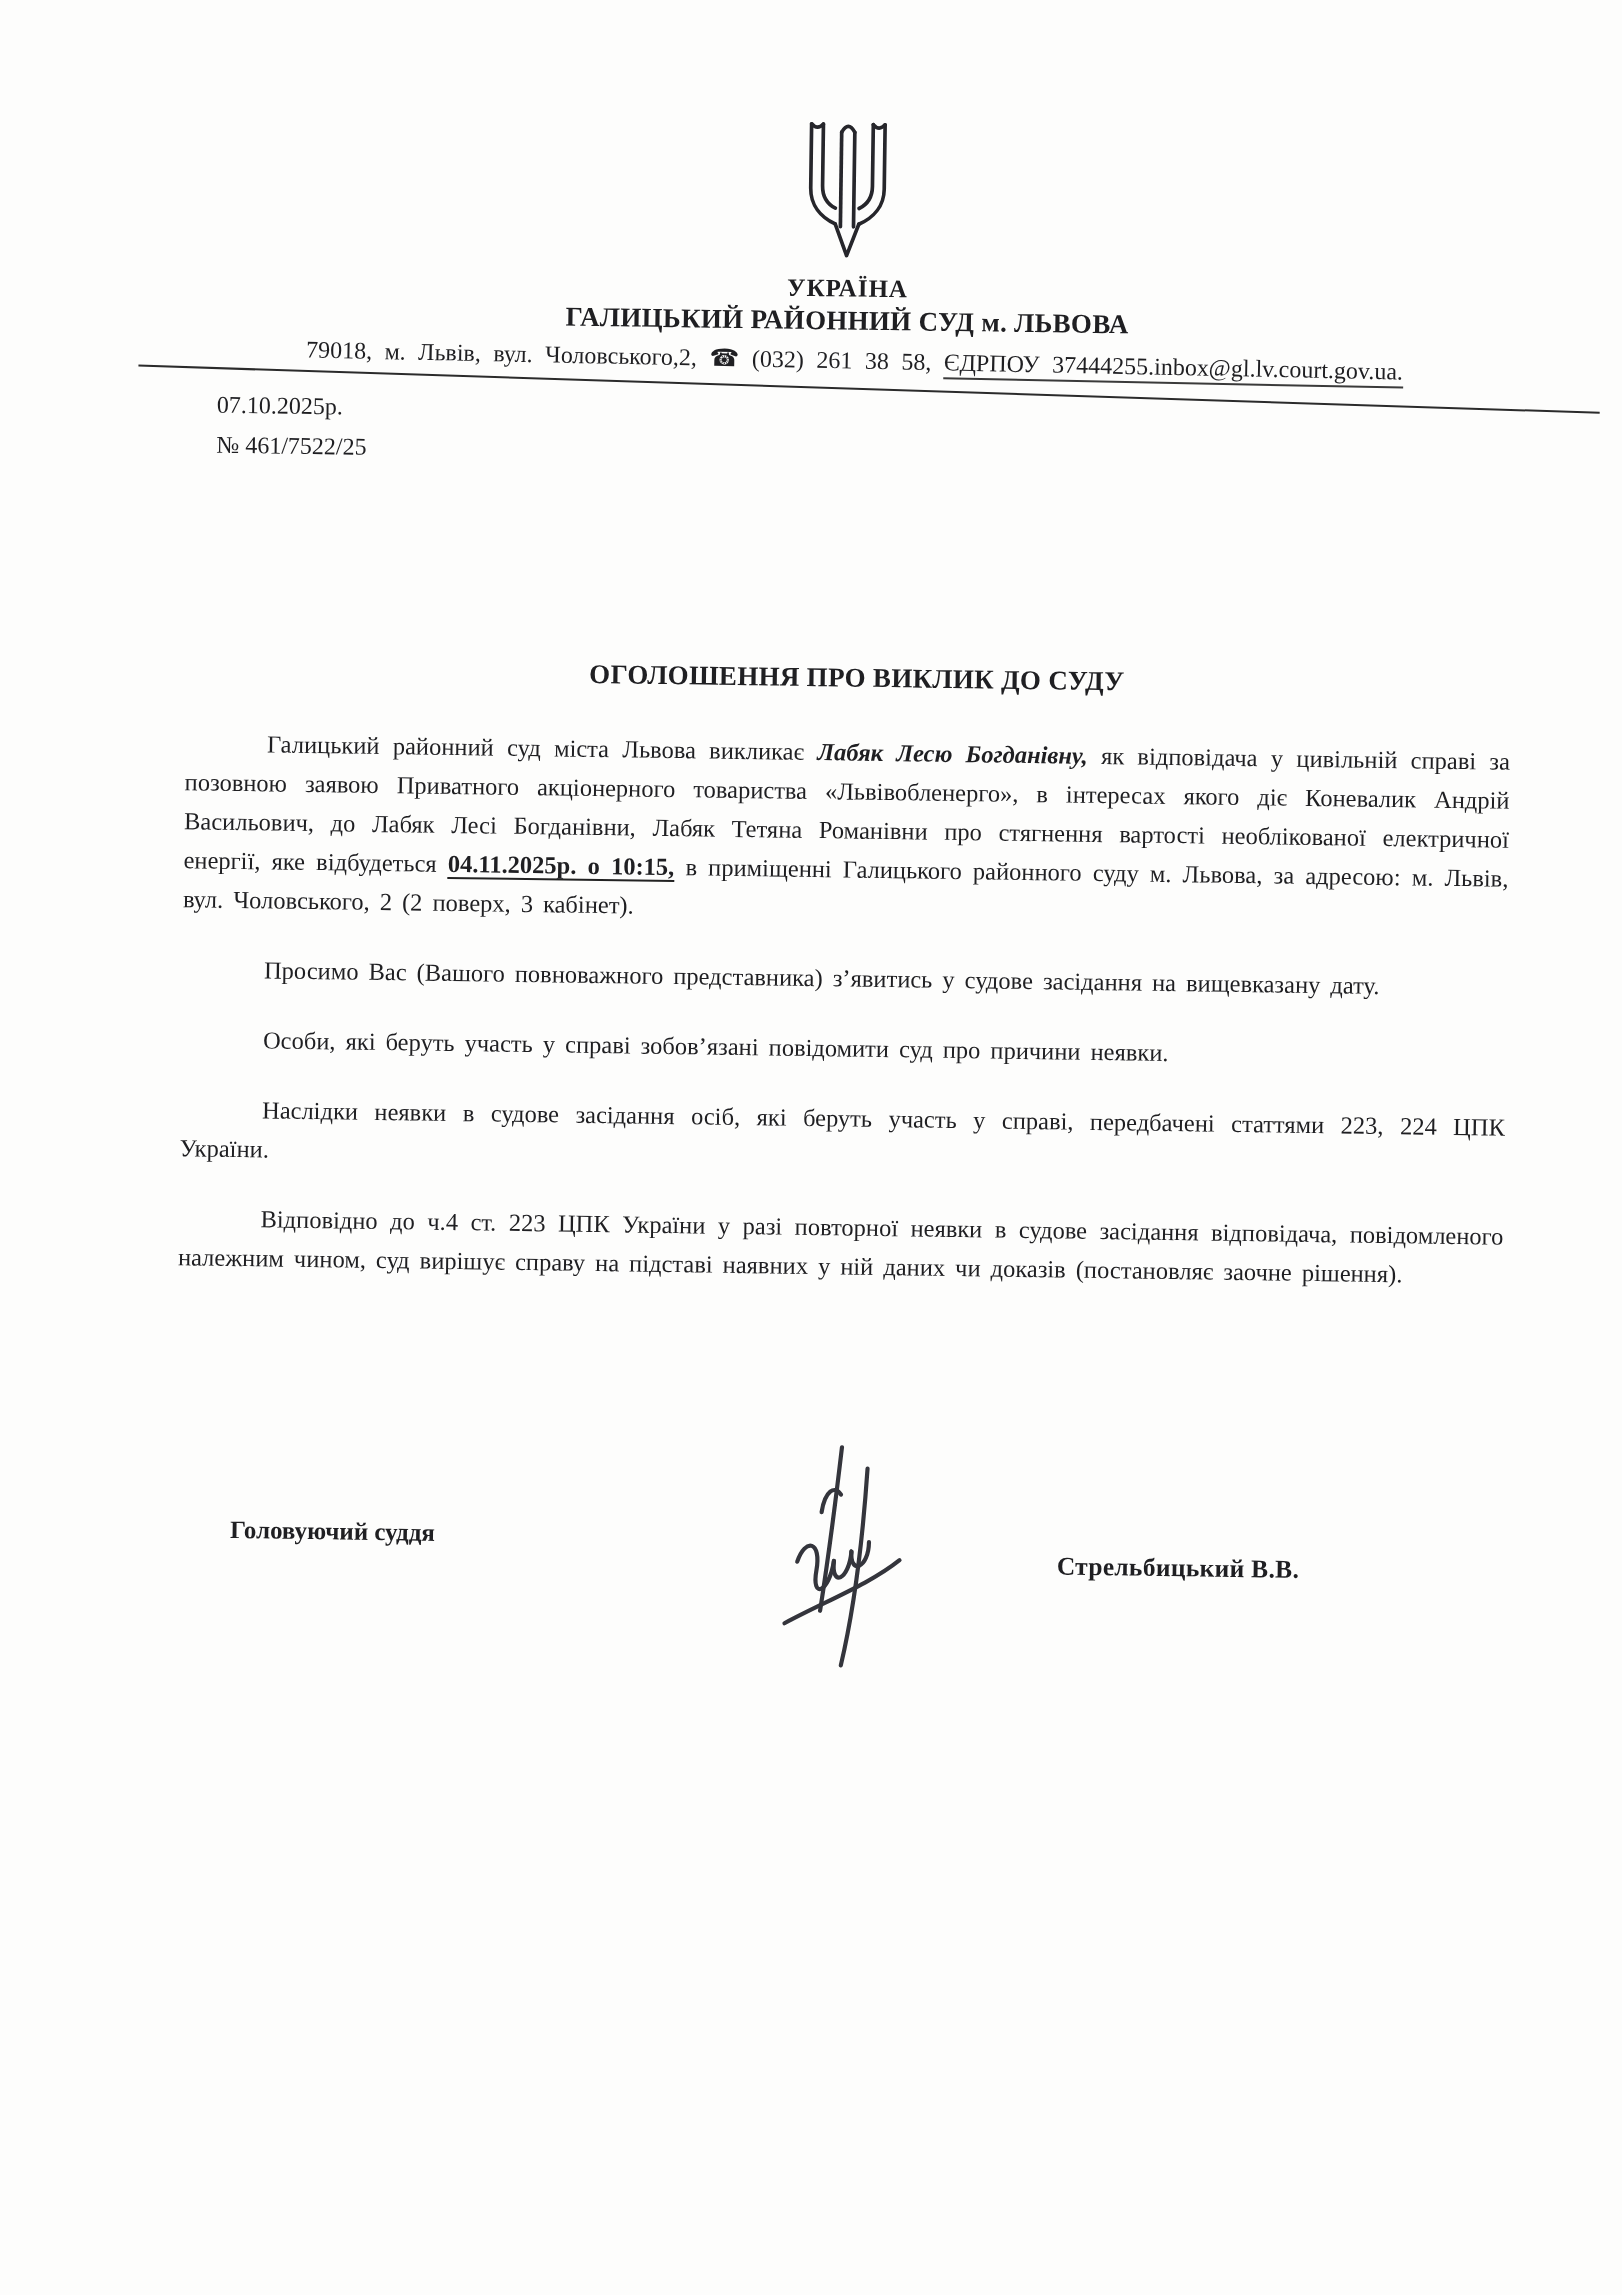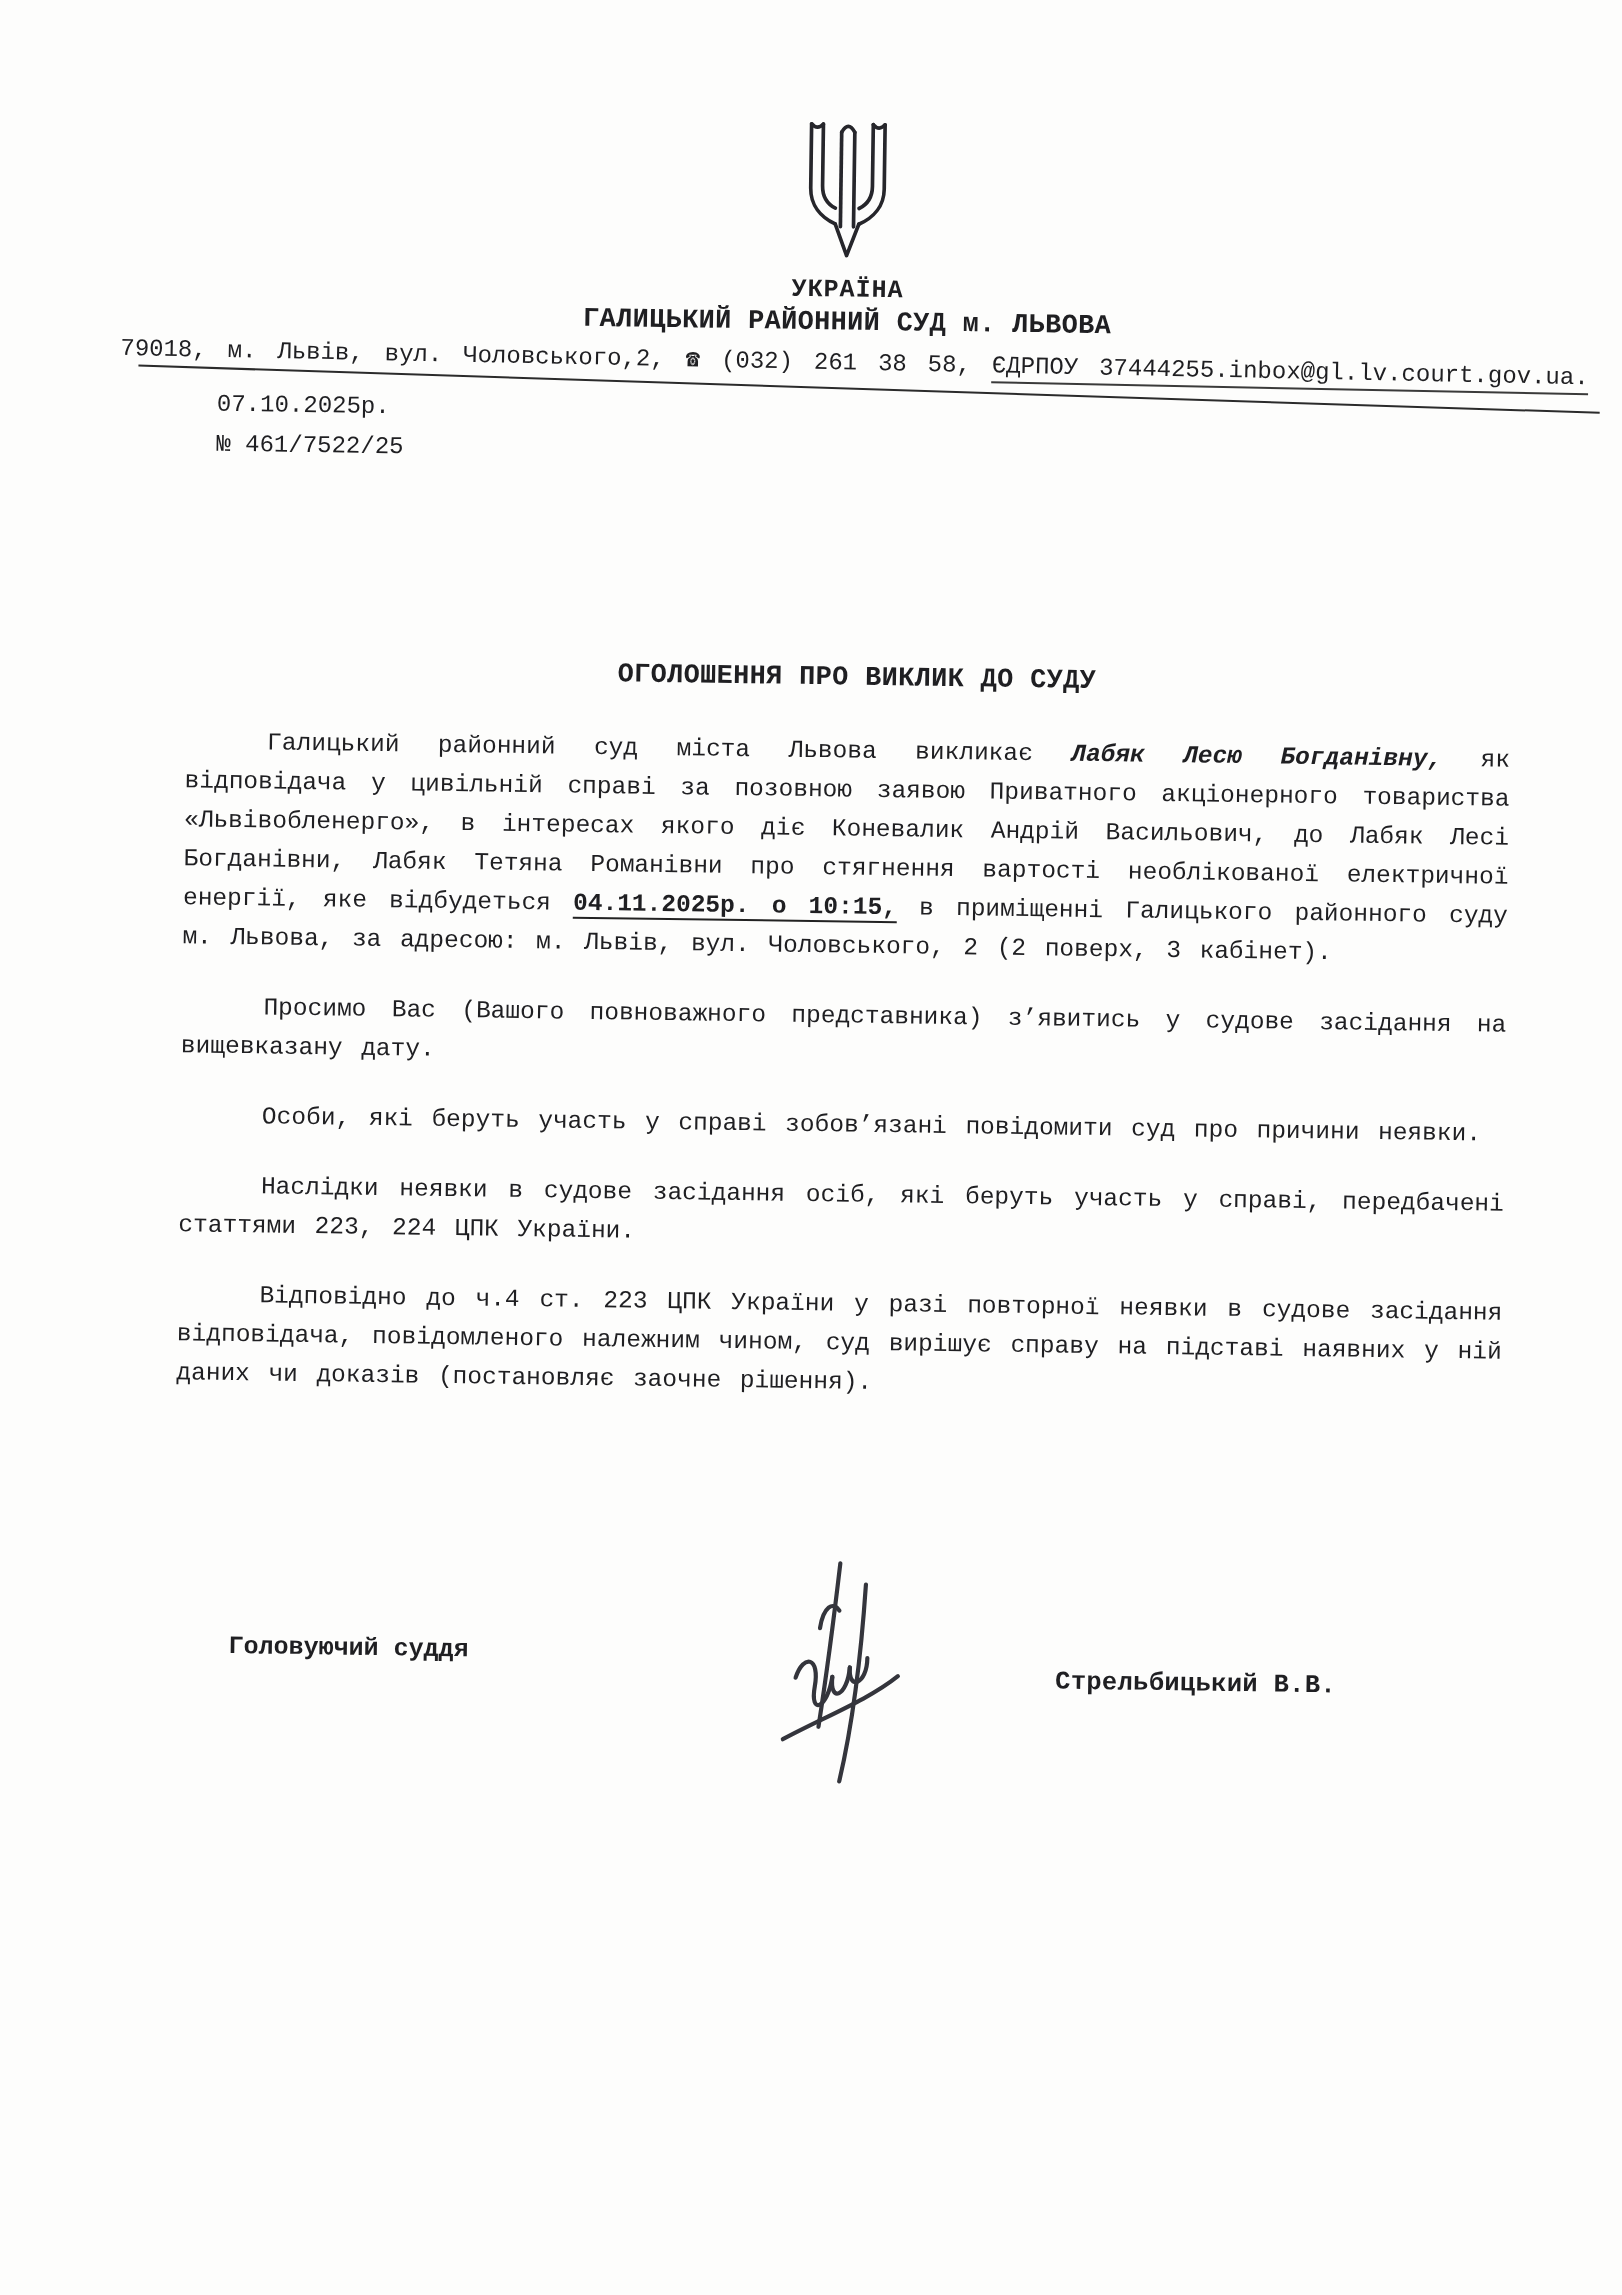--- a/index.html
+++ b/index.html
@@ -3,21 +3,21 @@
 <meta charset="utf-8">
 <style>
   * { margin:0; padding:0; box-sizing:border-box; }
   html,body { background:#ddd; }
   .page {
     position:relative;
     width:1622px; height:2295px;
     margin:0 auto;
     background:#fdfdfc;
     overflow:hidden;
-    font-family:Liberation Mono, monospace;
+    font-family:Liberation Serif, serif;
     color:#1f1f22;
   }
   .doc {
     position:absolute; inset:0;
     transform:rotate(0.8deg);
     transform-origin:50% 30%;
   }
   
   .header {
     position:absolute; top:116px; left:0; width:100%;

